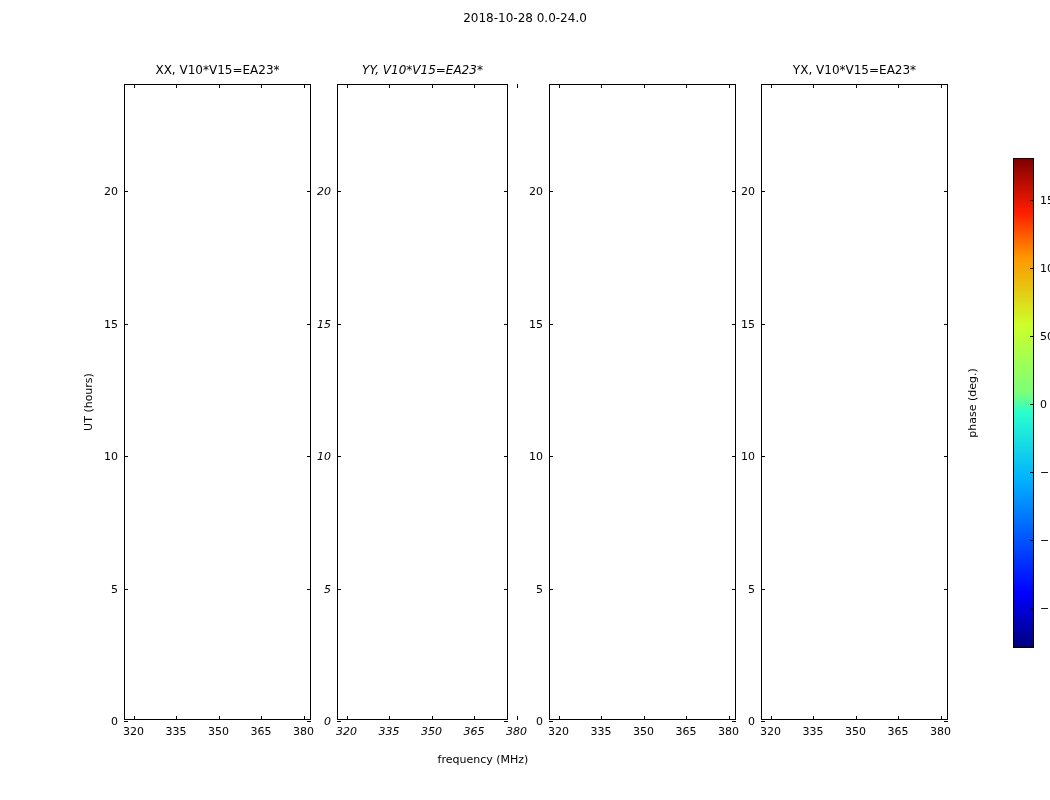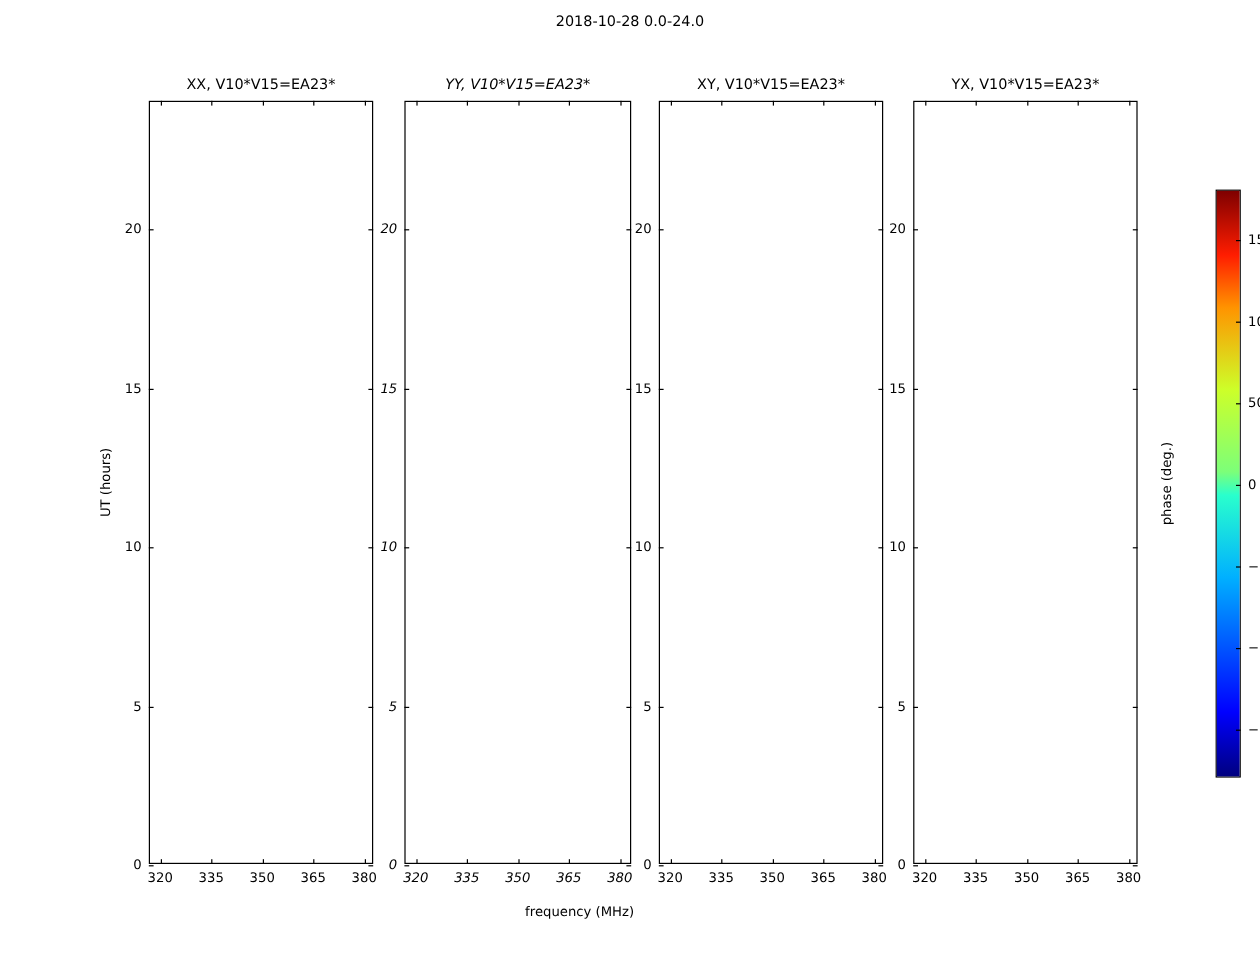--- a/index.html
+++ b/index.html
@@ -195,21 +195,21 @@
           <div class="tick-x-top" style="left: 93.5px;"></div>
           <div class="xlabel-tick" style="left: 93.5px;">350</div>
           <div class="tick-x" style="left: 136px;"></div>
           <div class="tick-x-top" style="left: 136px;"></div>
           <div class="xlabel-tick" style="left: 136px;">365</div>
           <div class="tick-x" style="left: 178.5px;"></div>
           <div class="tick-x-top" style="left: 178.5px;"></div>
           <div class="xlabel-tick" style="left: 178.5px;">380</div>
         </div>
       </div>
-      <div class="panel" style="left: 337px; width: 189px; font-style: italic;">
+      <div class="panel" style="left: 337px; width: 171px; font-style: italic;">
         <div class="axes">
           <div class="panel-title">YY, V10*V15=EA23*</div>
           <div class="tick-y" style="top: 636px;"></div>
           <div class="tick-y-right" style="top: 636px;"></div>
           <div class="ylabel-tick" style="top: 636px;">0</div>
           <div class="tick-y" style="top: 503.5px;"></div>
           <div class="tick-y-right" style="top: 503.5px;"></div>
           <div class="ylabel-tick" style="top: 503.5px;">5</div>
           <div class="tick-y" style="top: 371px;"></div>
           <div class="tick-y-right" style="top: 371px;"></div>
@@ -232,21 +232,20 @@
           <div class="tick-x" style="left: 136px;"></div>
           <div class="tick-x-top" style="left: 136px;"></div>
           <div class="xlabel-tick" style="left: 136px;">365</div>
           <div class="tick-x" style="left: 178.5px;"></div>
           <div class="tick-x-top" style="left: 178.5px;"></div>
           <div class="xlabel-tick" style="left: 178.5px;">380</div>
         </div>
       </div>
       <div class="panel" style="left: 549px; width: 187px;">
         <div class="axes">
-          <div class="panel-title">XY, V10*V15=EA23*</div>
           <div class="tick-y" style="top: 636px;"></div>
           <div class="tick-y-right" style="top: 636px;"></div>
           <div class="ylabel-tick" style="top: 636px;">0</div>
           <div class="tick-y" style="top: 503.5px;"></div>
           <div class="tick-y-right" style="top: 503.5px;"></div>
           <div class="ylabel-tick" style="top: 503.5px;">5</div>
           <div class="tick-y" style="top: 371px;"></div>
           <div class="tick-y-right" style="top: 371px;"></div>
           <div class="ylabel-tick" style="top: 371px;">10</div>
           <div class="tick-y" style="top: 238.5px;"></div>

